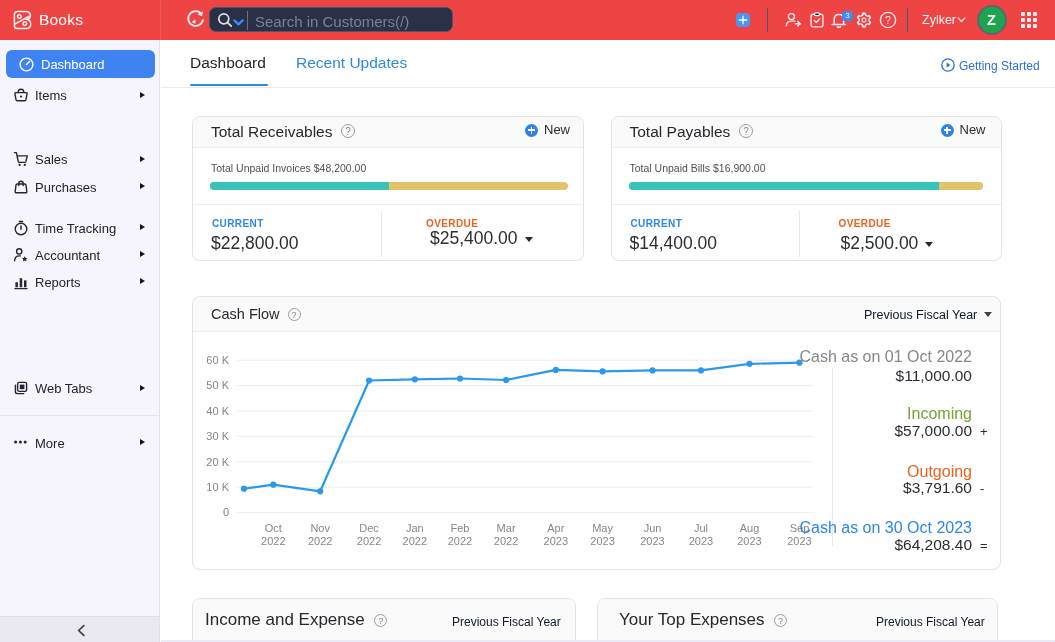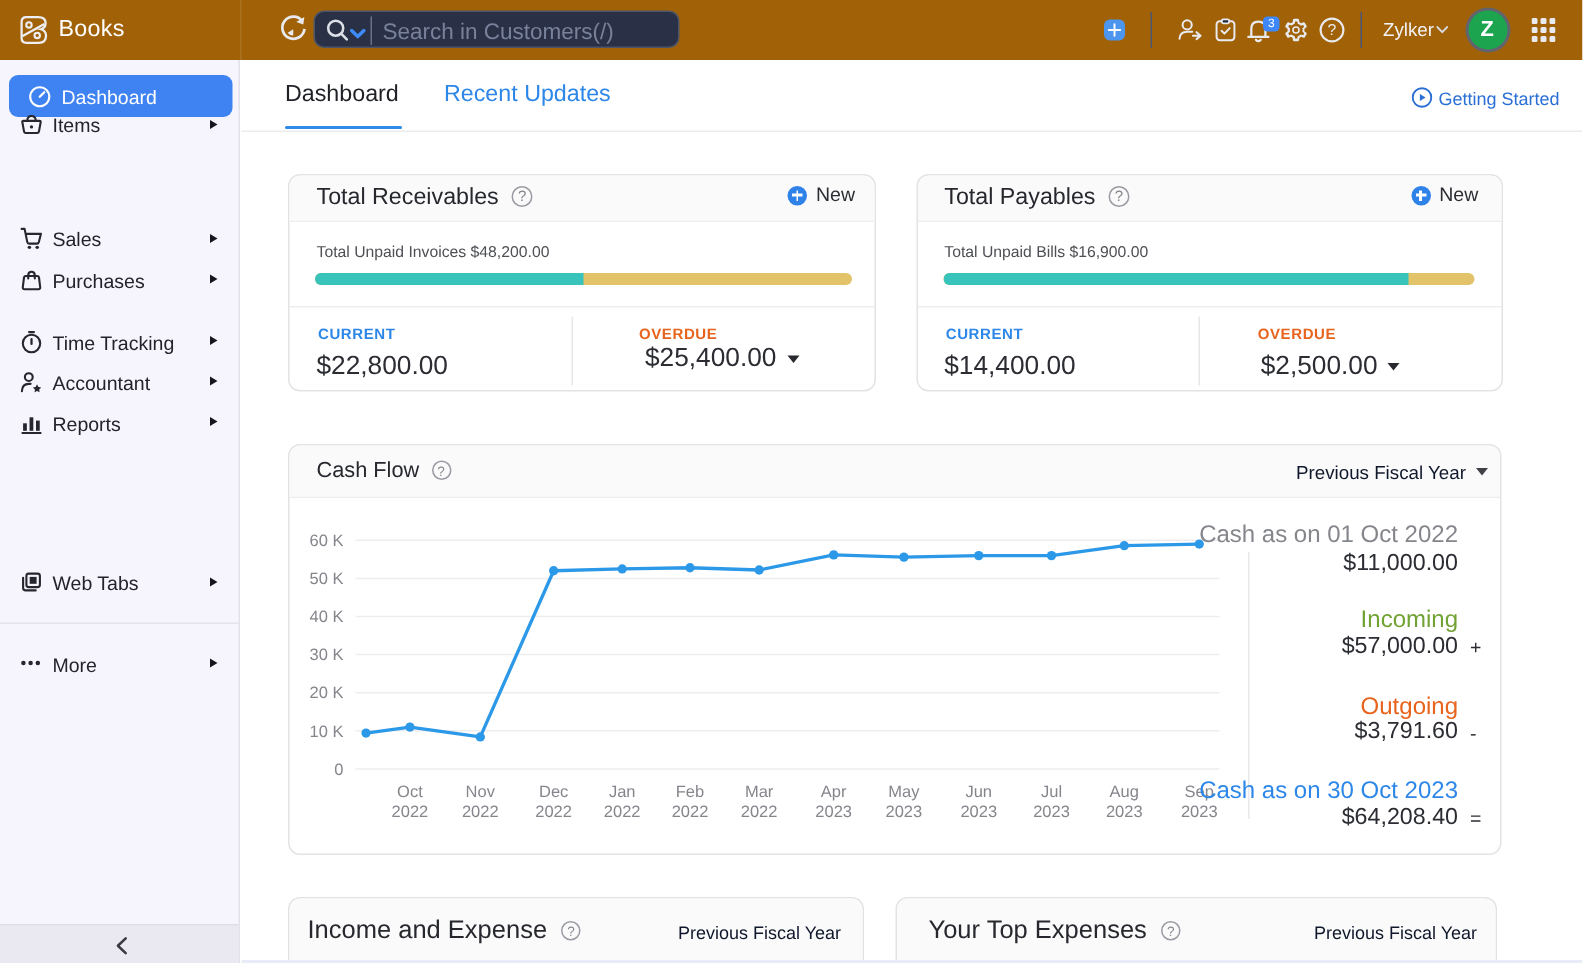--- a/index.html
+++ b/index.html
@@ -1,21 +1,21 @@
 <!DOCTYPE html>
 <html><head>
 <meta charset="utf-8">
 <style>
 * { margin:0; padding:0; box-sizing:border-box; }
 html,body { width:1055px; height:642px; overflow:hidden; }
 body { font-family:"Liberation Sans", sans-serif; position:relative; background:#fff; }
 .abs { position:absolute; }
 
 
-#topbar { position:absolute; left:0; top:0; width:1055px; height:40px; background:#a16207; }
+#topbar { position:absolute; left:0; top:0; width:1055px; height:40px; background:#ef4444; }
 #topbar .sep-sb { position:absolute; left:160px; top:0; width:1px; height:40px; background:rgba(255,255,255,0.10); }
 #logo-txt { position:absolute; left:39px; top:11px; color:#fff; font-size:15.5px; letter-spacing:0.2px; }
 #searchbox { position:absolute; left:209px; top:7px; width:244px; height:25px; background:#2A3046; border:1px solid #4D5569; border-radius:7px; }
 #searchbox .divider { position:absolute; left:37px; top:3px; width:1px; height:19px; background:#69718A; }
 #searchbox .ph { position:absolute; left:45px; top:5px; font-size:15px; color:#78829B; }
 .vline { position:absolute; top:8px; width:1px; height:24px; background:#4D5670; }
 #zylker { position:absolute; left:922px; top:12.5px; color:#F2F3F7; font-size:12.5px; }
 #avatar { position:absolute; left:978.5px; top:7px; width:26px; height:26px; border-radius:50%; background:#1CA54E; color:#fff; font-size:14.5px; font-weight:bold; text-align:center; line-height:26px; box-shadow:0 0 0 2px #63636F; }
 .badge { position:absolute; left:842px; top:11px; min-width:11px; height:10px; background:#3E87F8; border-radius:3px; color:#fff; font-size:8px; text-align:center; line-height:10px; padding:0 1px; }
 
@@ -151,21 +151,21 @@
 
 <div id="sidebar">
   <div id="nav-sel">
     <svg class="ic" viewBox="0 0 16 16">
       <circle cx="8" cy="8" r="6.8" fill="none" stroke="#fff" stroke-width="1.5"></circle>
       <line x1="8" y1="8" x2="11.2" y2="4.8" stroke="#fff" stroke-width="1.6" stroke-linecap="round"></line>
     </svg>
     <div class="lbl">Dashboard</div>
   </div>
 
-  <div class="nav-item" style="top:29px;text-align:right;">
+  <div class="nav-item" style="top:41px;text-align:right;">
     <svg class="ic" viewBox="0 0 16 16">
       <path d="M2.6 5.6 L13.4 5.6 Q14.3 5.6 14.1 6.5 L13 12.6 Q12.8 13.7 11.7 13.7 L4.3 13.7 Q3.2 13.7 3 12.6 L1.9 6.5 Q1.7 5.6 2.6 5.6 Z" fill="none" stroke="#26262E" stroke-width="1.4" stroke-linejoin="round"></path>
       <path d="M5.2 5.4 Q5.2 2.3 8 2.3 Q10.8 2.3 10.8 5.4" fill="none" stroke="#26262E" stroke-width="1.4"></path>
       <circle cx="8" cy="9.6" r="1.1" fill="#26262E"></circle>
     </svg>
     <div class="lbl">Items</div>
       <div class="car"></div>
   </div>
 
 

